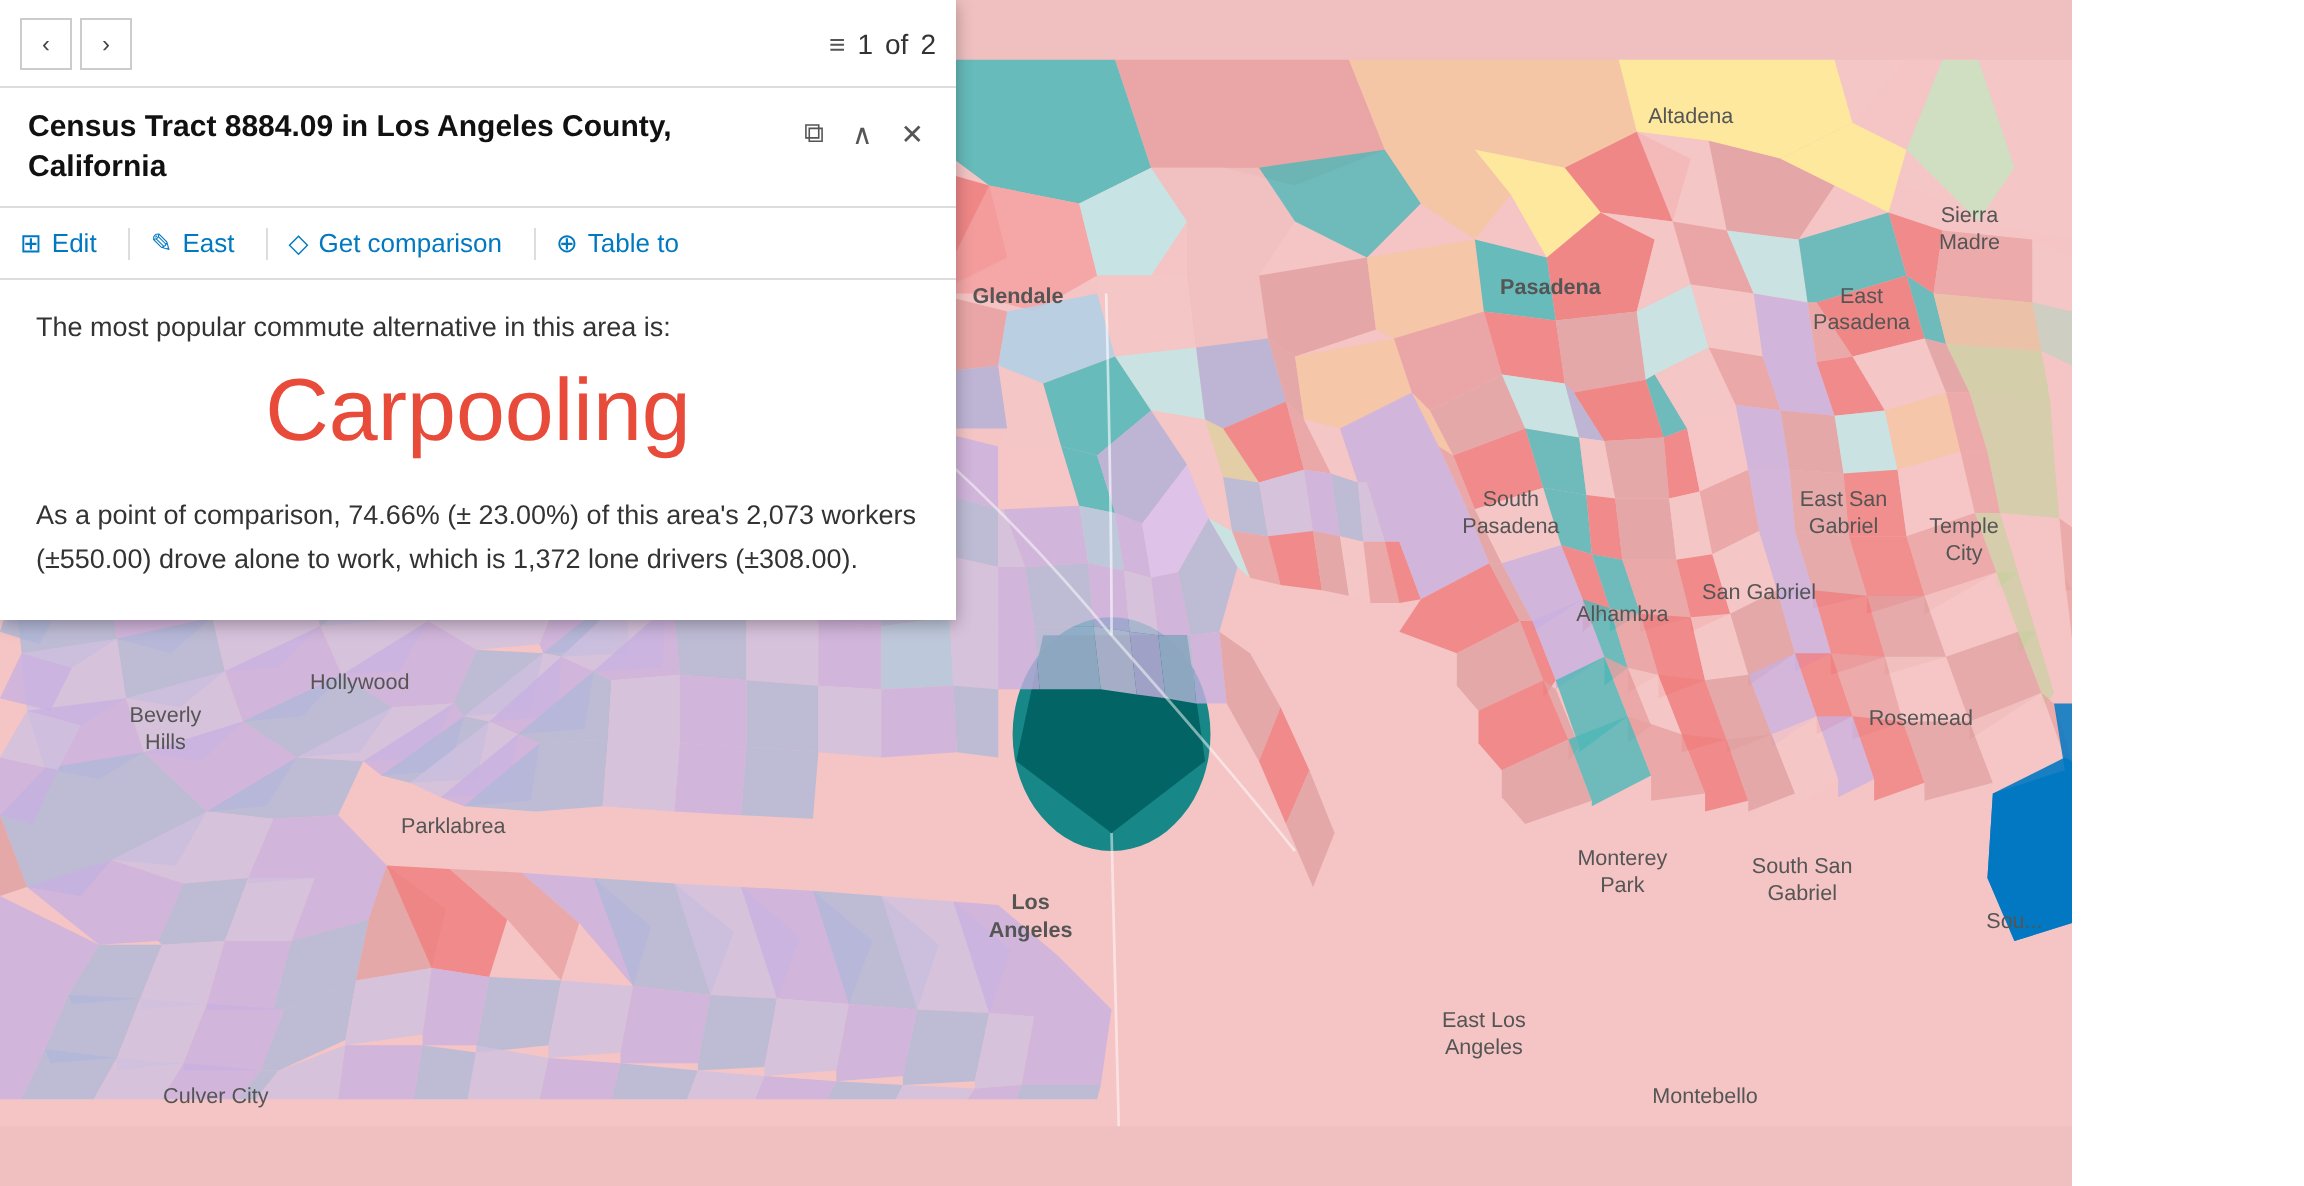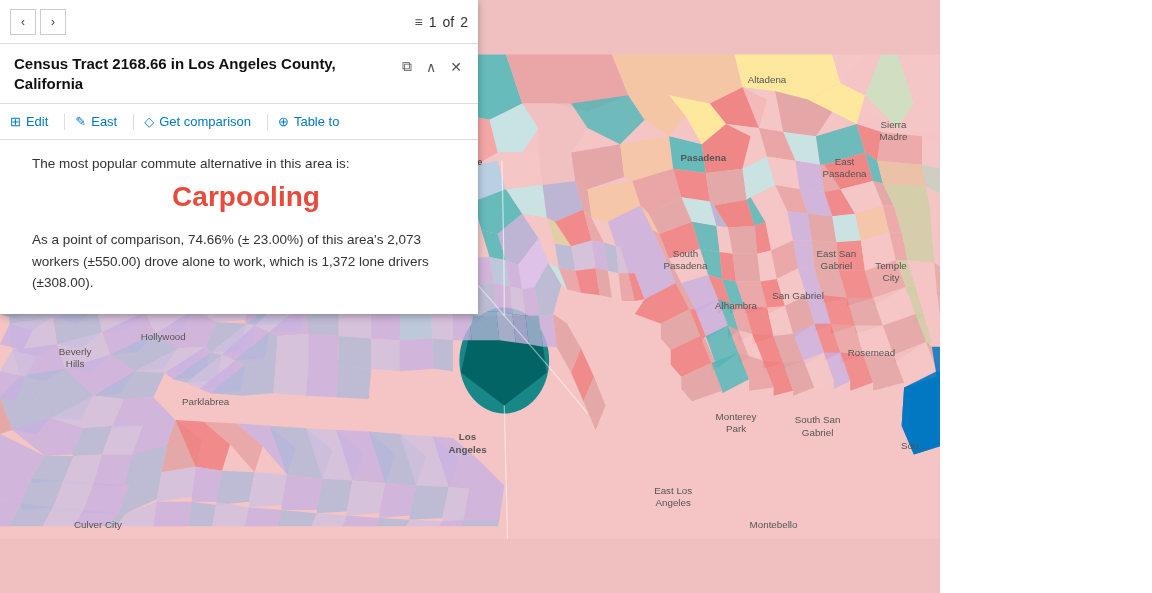--- a/index.html
+++ b/index.html
@@ -1,20 +1,20 @@
 <!DOCTYPE html>
 <html><head>
   <meta charset="utf-8">
   <style>
     * { margin: 0; padding: 0; box-sizing: border-box; }
     body { width: 1152px; height: 593px; overflow: hidden; font-family: Arial, sans-serif; position: relative; }
 
     
     #map-container {
-      width: 940px;
+      width: 1036px;
       height: 593px;
       position: absolute;
       top: 0; left: 0;
       background-color: #f0c0c0;
       overflow: hidden;
     }
 
     
     #map-svg {
       width: 100%;
@@ -136,32 +136,31 @@
     .action-divider {
       width: 1px;
       height: 16px;
       background: #ddd;
       margin-right: 10px;
     }
 
     
     #content-area {
       padding: 16px 18px 20px 18px;
-      margin-left: 14px;
     }
 
     .intro-text {
       font-size: 13.5px;
       color: #333;
       margin-bottom: 10px;
     }
 
     .highlight-word {
-      font-size: 28px;
-      font-weight: bold;
+      font-size: 44px;
+      font-weight: normal;
       color: #e84b3a;
       display: block;
       text-align: center;
       margin: 10px 0 16px 0;
     }
 
     .comparison-text {
       font-size: 13.5px;
       color: #333;
       line-height: 1.6;
@@ -608,21 +607,21 @@
     </div>
     <div class="record-indicator">
       <span class="list-icon">≡</span>
       <span>1</span>
       <span>of</span>
       <span>2</span>
     </div>
   </div>
 
   <div id="title-bar">
-    <div id="feature-title">Census Tract 2168.66 in Los Angeles County, California</div>
+    <div id="feature-title">Census Tract 8884.09 in Los Angeles County, California</div>
     <div class="title-actions">
       <button class="title-action-btn" title="Duplicate" style="font-size:14px;">⧉</button>
       <button class="title-action-btn" title="Collapse" style="font-size:14px;">∧</button>
       <button class="title-action-btn" title="Close" style="font-size:14px;">✕</button>
     </div>
   </div>
 
   <div id="action-toolbar">
     <button class="action-btn">
       <span class="action-btn-icon">⊞</span>

